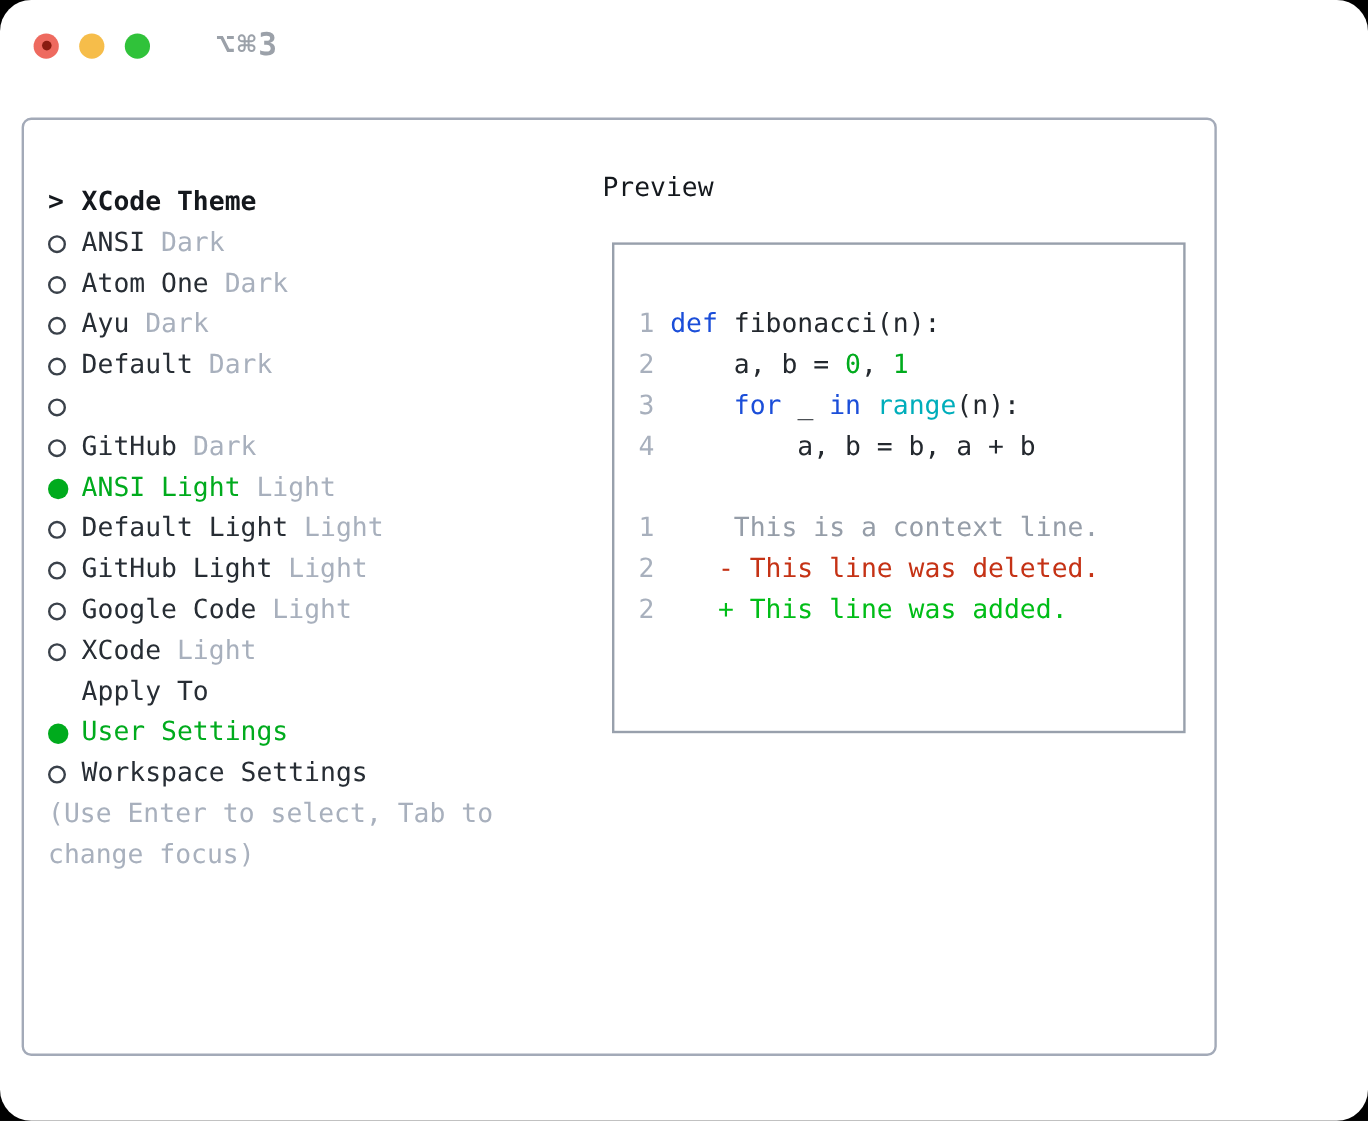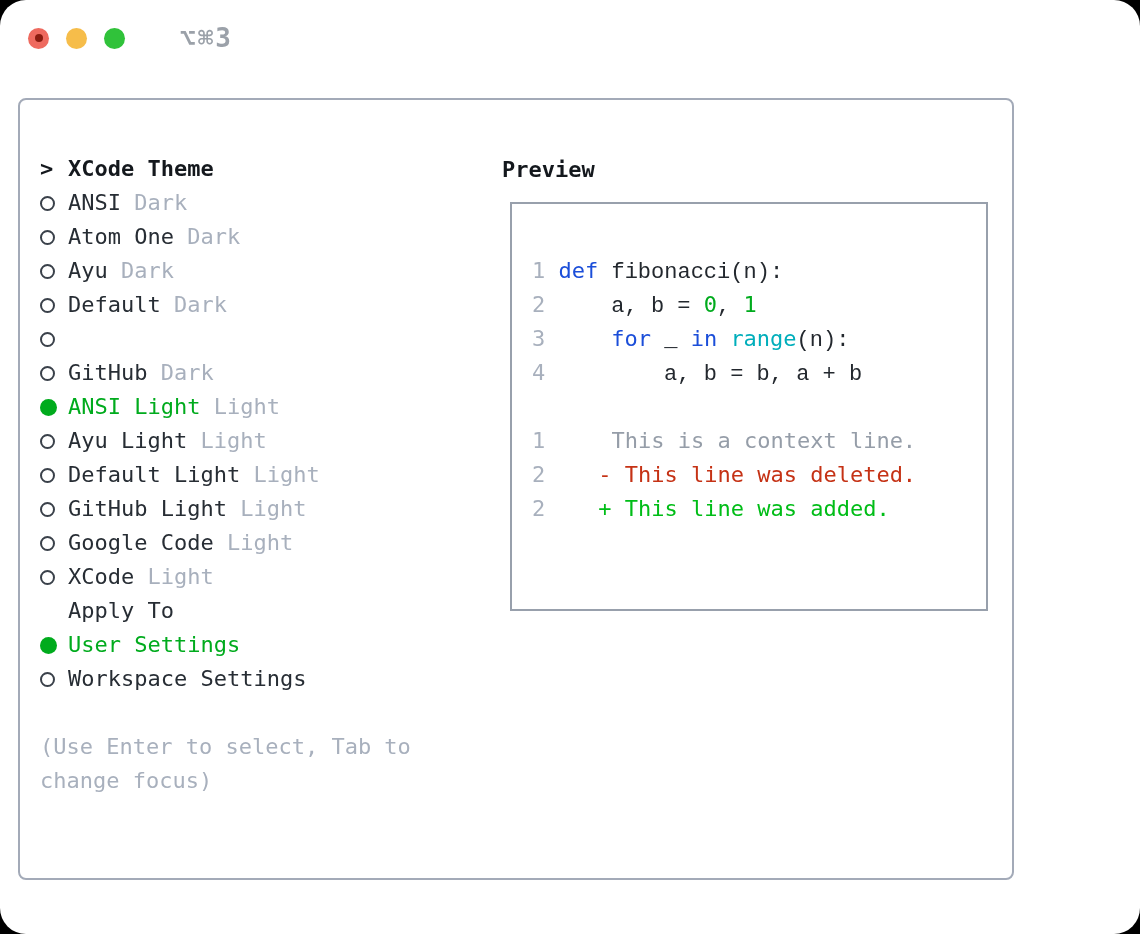--- a/index.html
+++ b/index.html
@@ -35,30 +35,30 @@
   .marker{display:inline-flex;width:28px;flex:0 0 28px;align-items:center;}
   .chev{font-weight:bold;color:var(--text-black);font-size:22px;}
   .dot{width:15px;height:15px;border:2.5px solid #3a414a;border-radius:50%;display:inline-block;}
   .dot.filled{width:17px;height:17px;border:none;background:var(--accent-green);}
   .row-label{white-space:pre;font-size:22px;color:var(--text-dark);}
   .hdr{font-weight:bold;color:var(--text-black);}
   .name{color:var(--text-dark);}
   .name.selected{color:var(--accent-green);}
   .variant{color:var(--muted);}
   .apply-section{}
-  .help-block{margin-top:34px;}
+  .help-block{}
   .help-line{height:34px;line-height:34px;font-size:22px;color:var(--muted);white-space:pre;}
-  .preview-header{position:absolute;left:482px;top:53px;height:34px;line-height:34px;font-size:22px;font-weight:bold;color:var(--text-black);}
+  .preview-header{position:absolute;left:482px;top:40px;height:34px;line-height:34px;font-size:22px;font-weight:normal;color:var(--text-black);}
   .preview-box{position:absolute;left:490px;top:102px;width:478px;height:409px;border:2px solid var(--border-preview);background:#fff;padding:50px 12px 0 20px;}
   .codeline{height:34px;line-height:34px;font-size:22px;white-space:pre;}
   .lineno{color:var(--muted);}
   .seg-kw{color:var(--kw-blue);}
   .seg-fn{color:var(--fn-cyan);}
   .seg-num{color:var(--num-green);}
-  .seg-plain{color:var(--code-text);font-family:Liberation Mono, monospace;}
+  .seg-plain{color:var(--code-text);}
   .diff-block{margin-top:34px;}
   .diff-context{color:var(--muted-2);}
   .diff-deleted{color:var(--diff-red);}
   .diff-added{color:var(--diff-green);}
 </style>
 </head>
 <body>
 
 <div class="window">
   <div class="titlebar">
@@ -77,21 +77,20 @@
         <span class="row-label hdr">XCode Theme</span>
       </div>
       <div id="theme-list">
           <div class="row"><span class="marker"><span class="dot"></span></span><span class="row-label"><span class="name">ANSI</span><span class="variant"> Dark</span></span></div>
           <div class="row"><span class="marker"><span class="dot"></span></span><span class="row-label"><span class="name">Atom One</span><span class="variant"> Dark</span></span></div>
           <div class="row"><span class="marker"><span class="dot"></span></span><span class="row-label"><span class="name">Ayu</span><span class="variant"> Dark</span></span></div>
           <div class="row"><span class="marker"><span class="dot"></span></span><span class="row-label"><span class="name">Default</span><span class="variant"> Dark</span></span></div>
           <div class="row"><span class="marker"><span class="dot"></span></span></div>
           <div class="row"><span class="marker"><span class="dot"></span></span><span class="row-label"><span class="name">GitHub</span><span class="variant"> Dark</span></span></div>
           <div class="row"><span class="marker"><span class="dot filled"></span></span><span class="row-label"><span class="name selected">ANSI Light</span><span class="variant"> Light</span></span></div>
-          <div class="row"><span class="marker"><span class="dot"></span></span><span class="row-label"><span class="name">Ayu Light</span><span class="variant"> Light</span></span></div>
           <div class="row"><span class="marker"><span class="dot"></span></span><span class="row-label"><span class="name">Default Light</span><span class="variant"> Light</span></span></div>
           <div class="row"><span class="marker"><span class="dot"></span></span><span class="row-label"><span class="name">GitHub Light</span><span class="variant"> Light</span></span></div>
           <div class="row"><span class="marker"><span class="dot"></span></span><span class="row-label"><span class="name">Google Code</span><span class="variant"> Light</span></span></div>
           <div class="row"><span class="marker"><span class="dot"></span></span><span class="row-label"><span class="name">XCode</span><span class="variant"> Light</span></span></div>
         </div>
 
       <div class="apply-section">
         <div class="row">
           <span class="marker"></span>
           <span class="row-label">Apply To</span>

